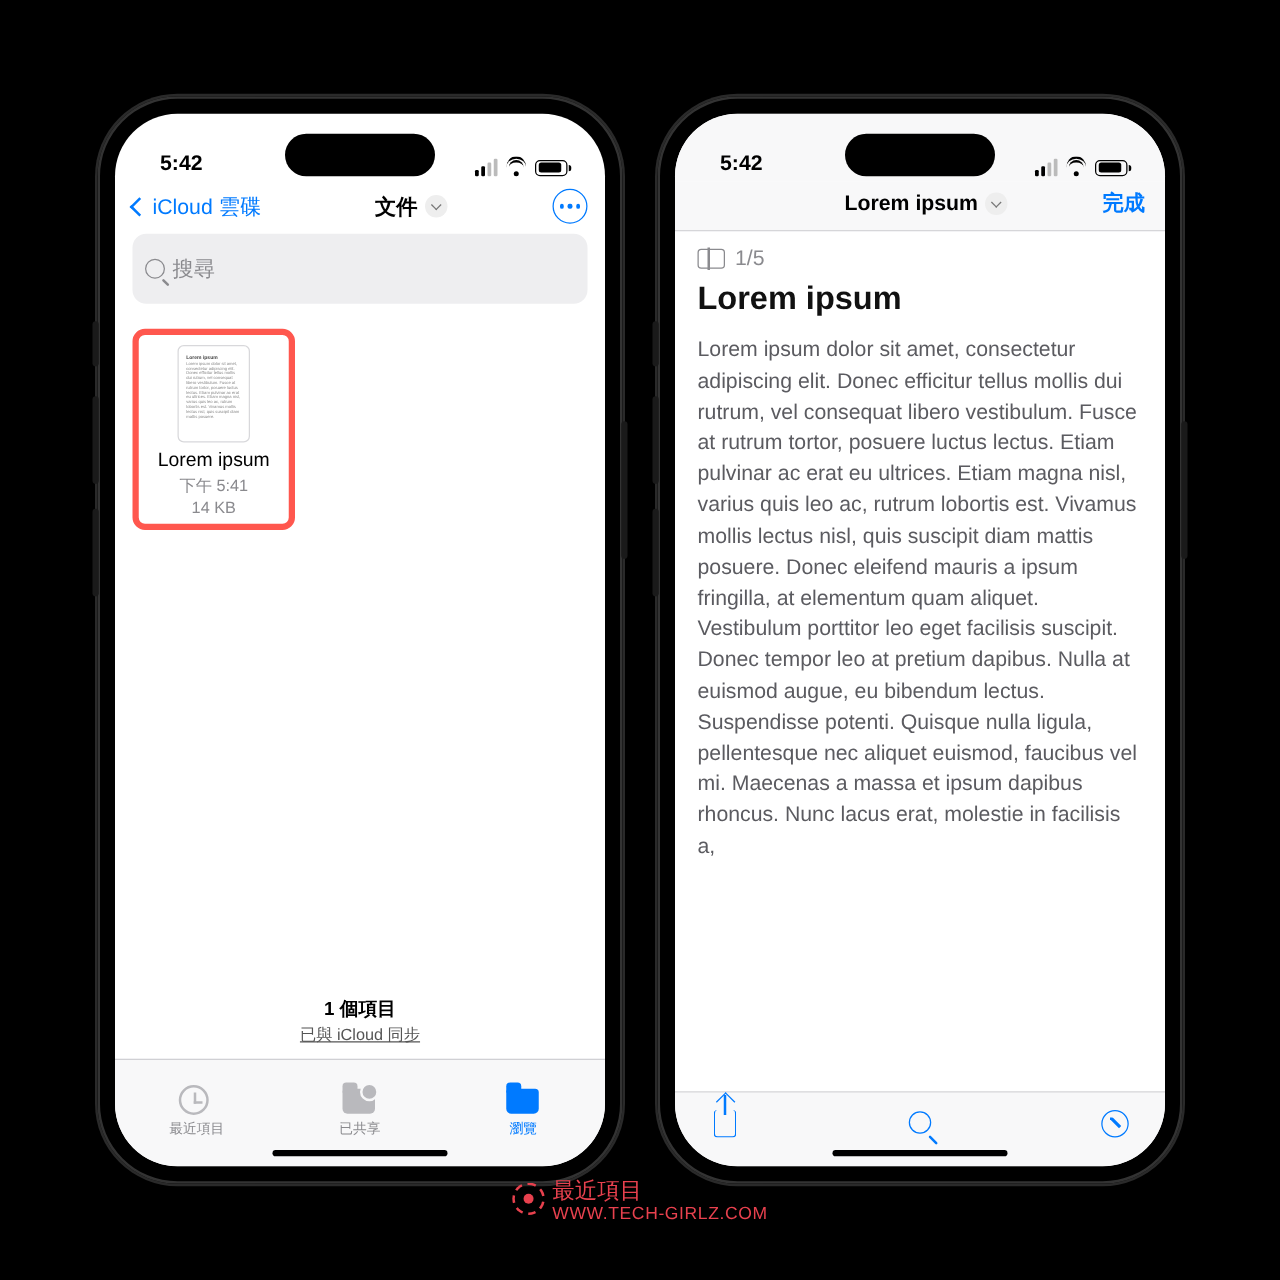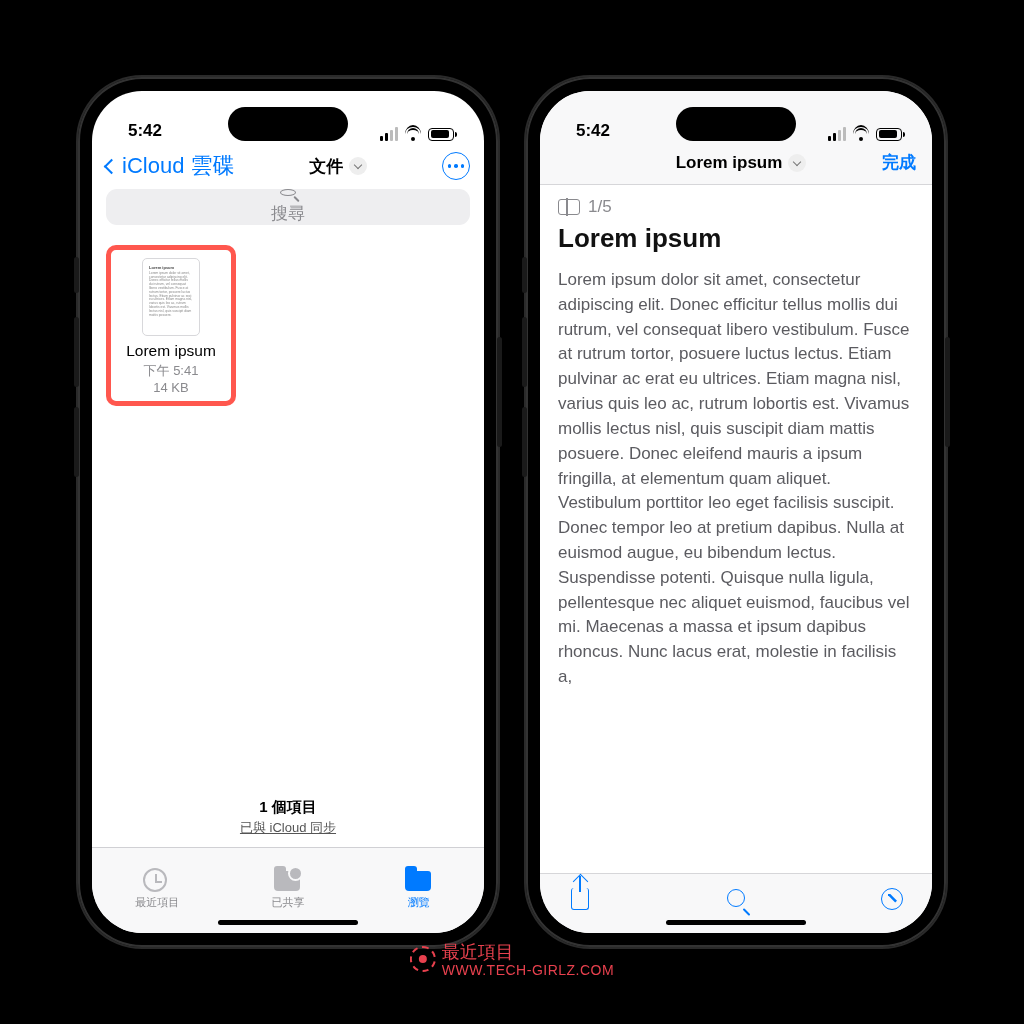--- a/index.html
+++ b/index.html
@@ -72,33 +72,33 @@
   }
   .battery::after{content:"";position:absolute;right:-4px;top:3px;width:2px;height:5px;background:#000;border-radius:0 2px 2px 0;}
   .battery i{position:absolute;left:1.5px;top:1.5px;bottom:1.5px;width:18px;background:#000;border-radius:2px;}
 
   
   .nav-bar {
     display:flex; align-items:center; justify-content:space-between;
     padding: 6px 14px 8px;
     font-size: 17px;
   }
-  .nav-back { color:#007aff; display:flex; align-items:center; gap:2px; font-size:22px; min-width:110px;}
+  .nav-back { color:#007aff; display:flex; align-items:center; gap:2px; font-size:17px; min-width:110px;}
   .chev-left{width:11px;height:11px;border-left:2.5px solid #007aff;border-bottom:2.5px solid #007aff;transform:rotate(45deg);margin-right:3px;}
   .nav-title { font-weight:600; font-size:17px; display:flex;align-items:center;gap:6px;}
   .chev-down-badge{width:18px;height:18px;border-radius:50%;background:#eee;display:flex;align-items:center;justify-content:center;}
   .chev-down{width:6px;height:6px;border-right:1.6px solid #777;border-bottom:1.6px solid #777;transform:rotate(45deg);margin-top:-2px;}
   .nav-more{width:28px;height:28px;border:1.8px solid #007aff;border-radius:50%;display:flex;align-items:center;justify-content:center;}
   .dots{display:flex;gap:3px;}
   .dots i{width:3.5px;height:3.5px;background:#007aff;border-radius:50%;}
 
   .search-wrap{padding:0 14px 10px;}
   .search-field{
-    background:#eeeef0;border-radius:11px;height:36px;
-    display:flex;align-items:center;padding:0 10px;gap:6px;color:#8a8a8e;font-size:17px;flex-direction:column;
+    background:#eeeef0;border-radius:11px;height:56px;
+    display:flex;align-items:center;padding:0 10px;gap:6px;color:#8a8a8e;font-size:17px;
   }
   .mag{width:16px;height:16px;border:1.8px solid #8a8a8e;border-radius:50%;position:relative;}
   .mag::after{content:"";position:absolute;right:-5px;bottom:-5px;width:7px;height:2px;background:#8a8a8e;transform:rotate(45deg);border-radius:2px;}
 
   .grid-area{flex:1;padding:10px 14px;overflow:hidden;}
   .file-tile{
     width:130px;border:5px solid #ff574e;border-radius:10px;
     padding:6px 4px 6px;text-align:center;
   }
   .doc-thumb{

